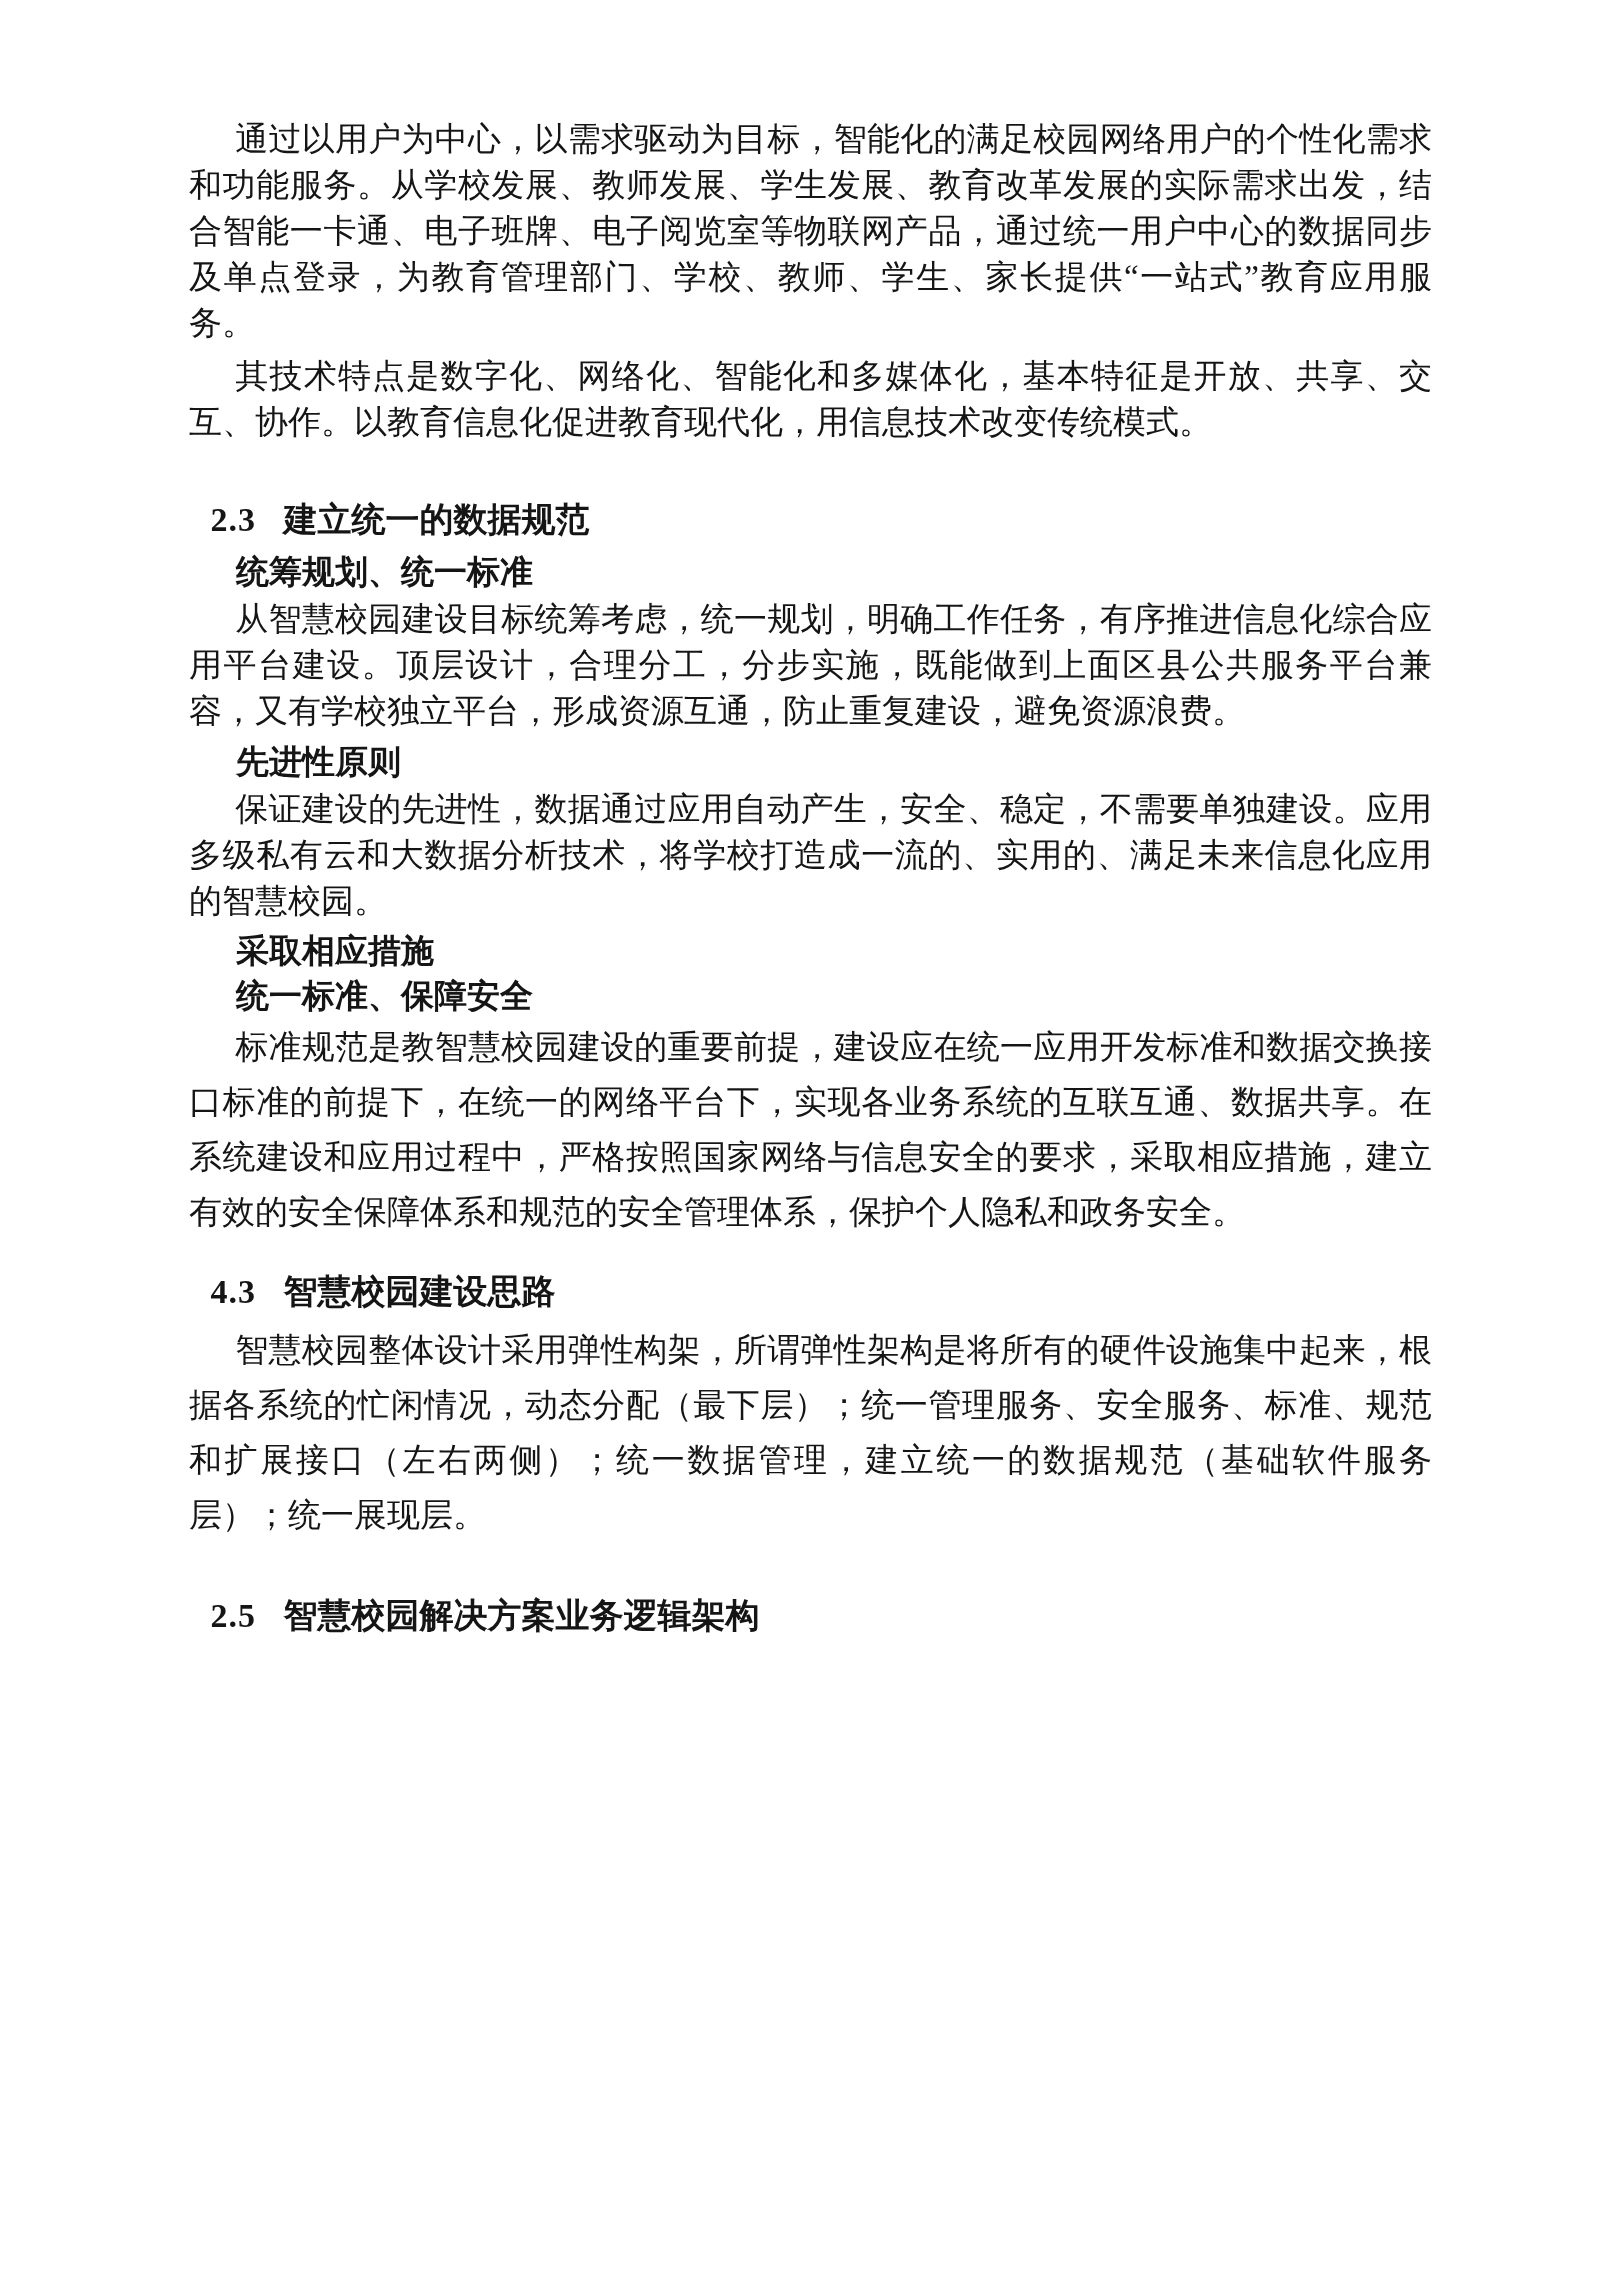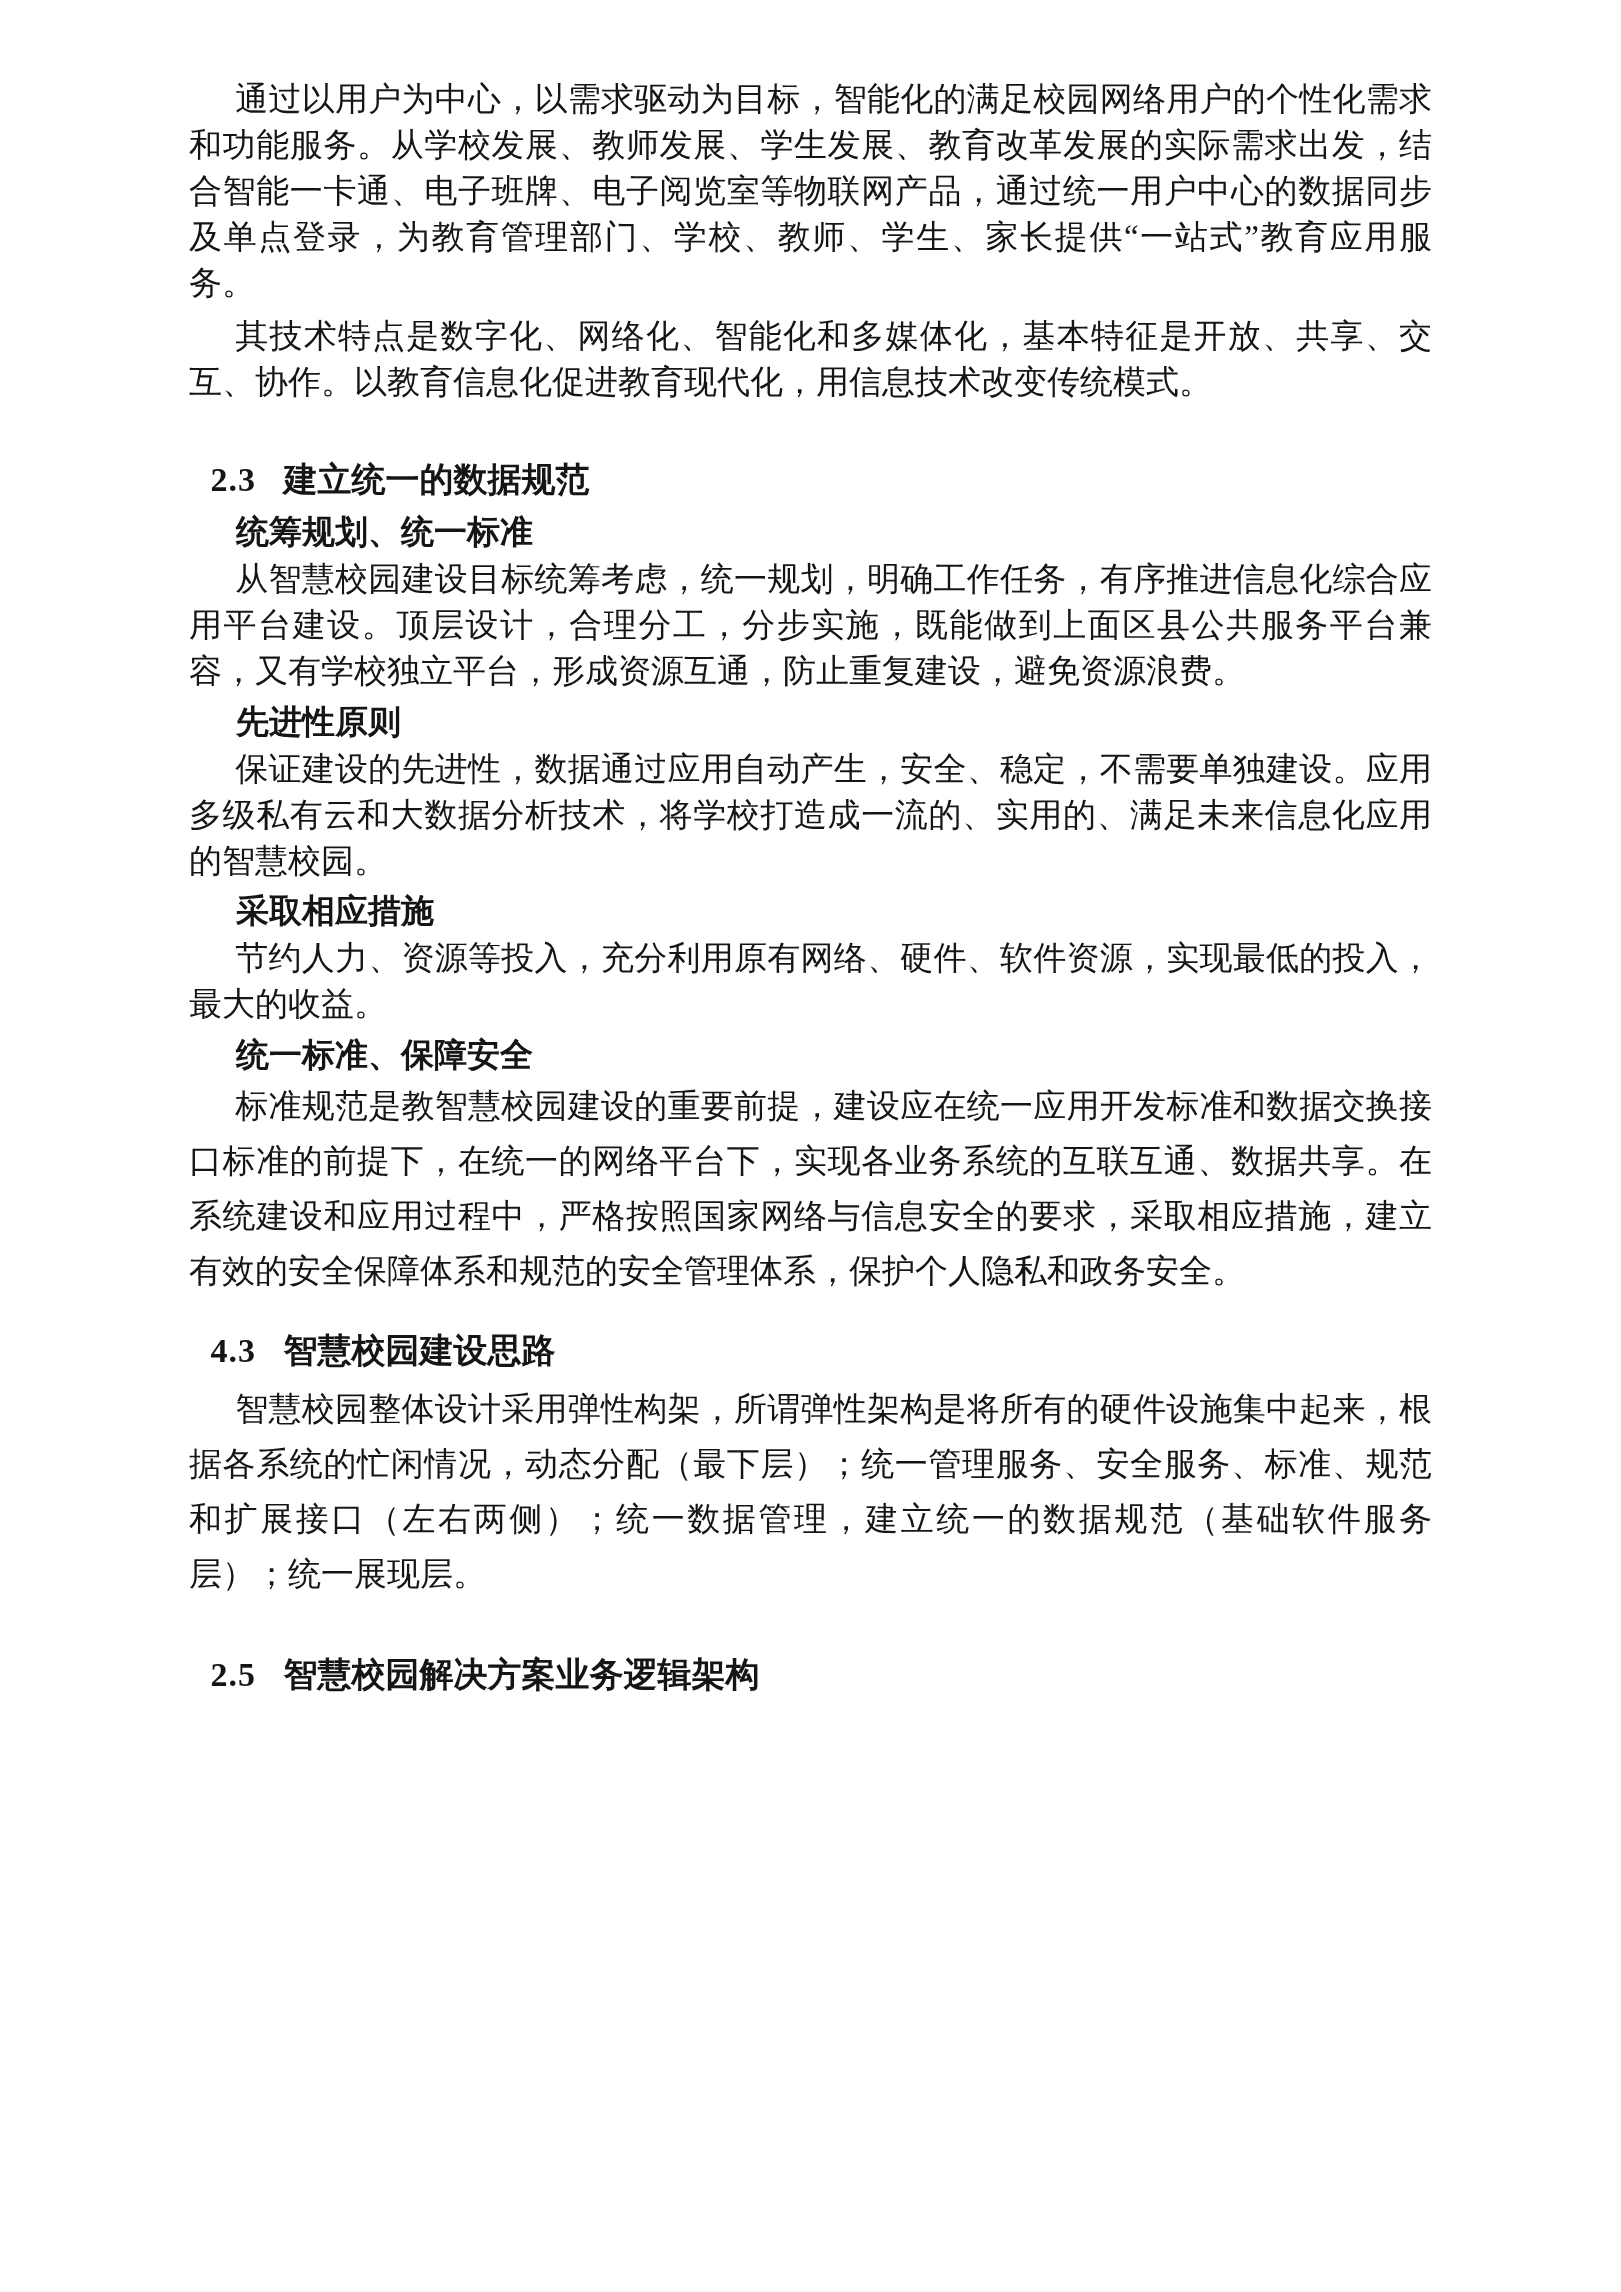--- a/index.html
+++ b/index.html
@@ -7,21 +7,21 @@
     padding: 0;
     background: #ffffff;
   }
   .page {
     position: relative;
     width: 1365px;
     height: 2293px;
     margin: 0 auto;
     background: #ffffff;
     box-sizing: border-box;
-    padding: 76px 61px 0 61px;
+    padding: 116px 61px 0 61px;
     font-family: "Liberation Serif", "DejaVu Serif", serif;
     font-size: 33px;
     color: #151515;
     overflow: hidden;
   }
   .para {
     margin: 0 0 6.9px 0;
     text-indent: 1.4em;
     line-height: 46px;
     text-align: justify;
@@ -65,21 +65,20 @@
   <h3 class="subheading">统筹规划、统一标准</h3>
 
   <p class="para">从智慧校园建设目标统筹考虑，统一规划，明确工作任务，有序推进信息化综合应用平台建设。顶层设计，合理分工，分步实施，既能做到上面区县公共服务平台兼容，又有学校独立平台，形成资源互通，防止重复建设，避免资源浪费。</p>
 
   <h3 class="subheading">先进性原则</h3>
 
   <p class="para">保证建设的先进性，数据通过应用自动产生，安全、稳定，不需要单独建设。应用多级私有云和大数据分析技术，将学校打造成一流的、实用的、满足未来信息化应用的智慧校园。</p>
 
   <h3 class="subheading">采取相应措施</h3>
 
-  <p class="para">节约人力、资源等投入，充分利用原有网络、硬件、软件资源，实现最低的投入，最大的收益。</p>
 
   <h3 class="subheading">统一标准、保障安全</h3>
 
   <p class="para wide">标准规范是教智慧校园建设的重要前提，建设应在统一应用开发标准和数据交换接口标准的前提下，在统一的网络平台下，实现各业务系统的互联互通、数据共享。在系统建设和应用过程中，严格按照国家网络与信息安全的要求，采取相应措施，建立有效的安全保障体系和规范的安全管理体系，保护个人隐私和政务安全。</p>
 
   <h2 class="heading h24">
     <span class="hnum">4.3</span><span class="htitle">智慧校园建设思路</span>
   </h2>
 
   <p class="para wide">智慧校园整体设计采用弹性构架，所谓弹性架构是将所有的硬件设施集中起来，根据各系统的忙闲情况，动态分配（最下层）；统一管理服务、安全服务、标准、规范和扩展接口（左右两侧）；统一数据管理，建立统一的数据规范（基础软件服务层）；统一展现层。</p>

